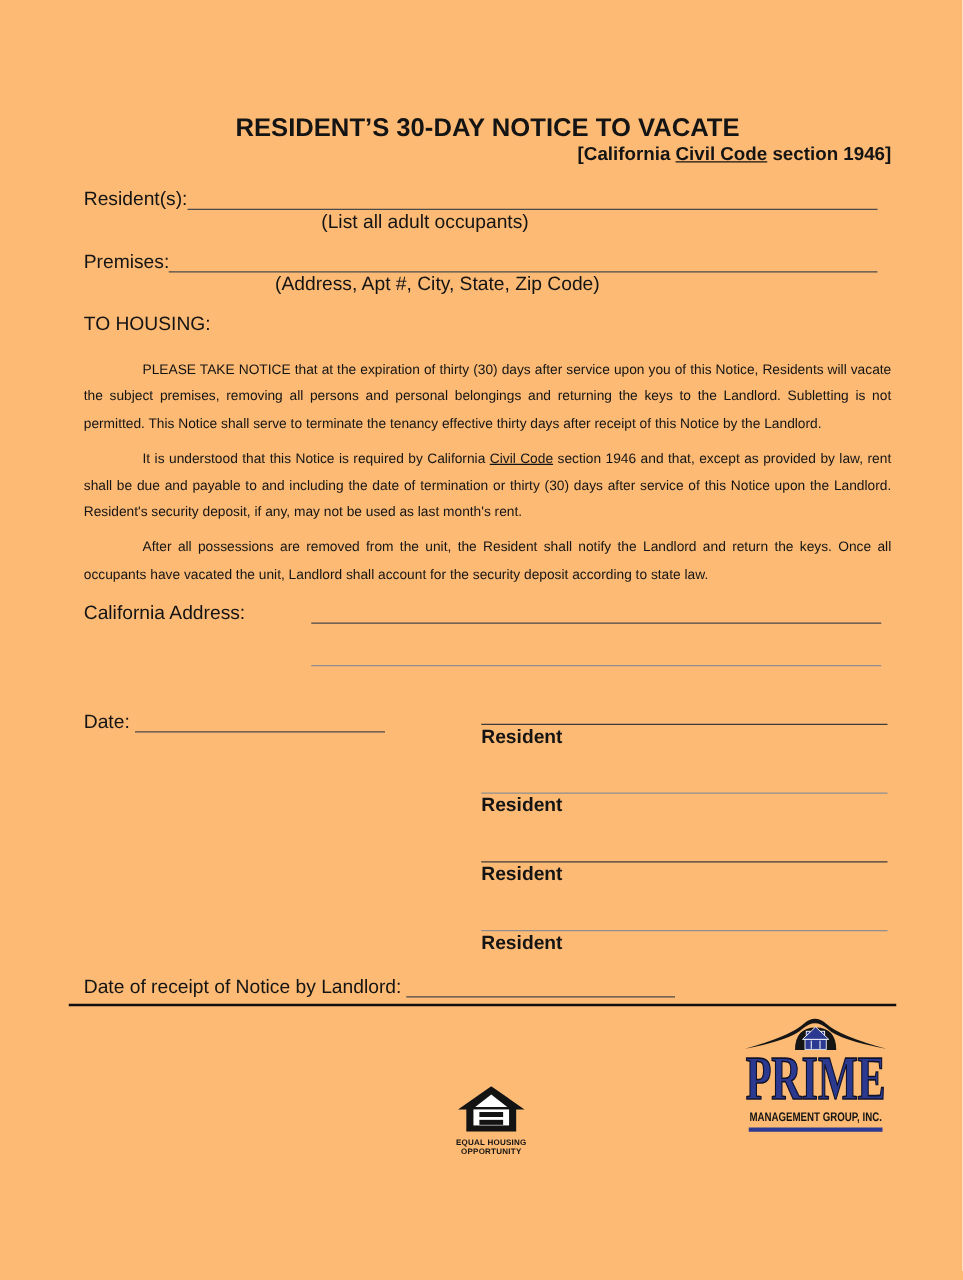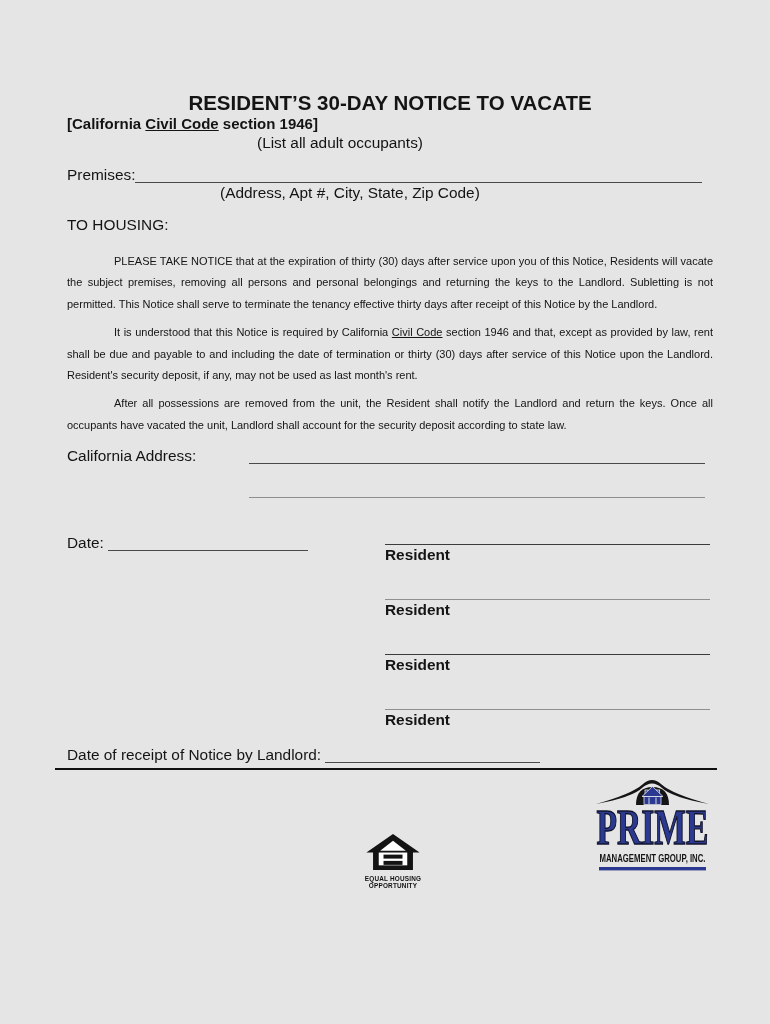--- a/index.html
+++ b/index.html
@@ -1,41 +1,41 @@
 <!DOCTYPE html>
 <html><head>
 <meta charset="utf-8">
 <style>
   * { box-sizing: border-box; }
   html, body { margin: 0; padding: 0; background: #ffffff; }
   .page {
     position: relative;
     width: 770px;
     height: 1024px;
-    background: #e5e5e5;
+    background: #fdba74;
     overflow: hidden;
     font-family: "Liberation Sans", sans-serif;
     color: #141414;
   }
   .content { position: absolute; left: 67px; top: 0; width: 646px; }
 
   .title {
     margin: 91px 0 0 0;
     font-size: 20.5px;
     line-height: 23px;
     font-weight: bold;
     text-align: center;
     white-space: nowrap;
   }
   .subtitle {
     margin-top: 1px;
     font-size: 15px;
     line-height: 18px;
     font-weight: bold;
-    text-align: left;
+    text-align: right;
   }
   .u { text-decoration: underline; }
 
   .field-row { display: flex; align-items: flex-end; font-size: 15.4px; line-height: 17px; height: 17px; }
   .row-residents { margin-top: 18px; }
   .row-premises  { margin-top: 14px; }
   .blank { flex: 1; height: 15px; border-bottom: 1.4px solid #4a4a4a; }
   .field-row .blank { margin-right: 11px; }
 
   .hint { font-size: 15.4px; line-height: 18px; margin-top: 1px; }
@@ -86,20 +86,24 @@
 </style>
 </head>
 <body>
 
 <div class="page">
   <div class="content">
 
     <div class="title">RESIDENT’S 30-DAY NOTICE TO VACATE</div>
     <div class="subtitle"><span>[California </span><span class="u">Civil Code</span><span> section 1946]</span></div>
 
+    <div class="field-row row-residents">
+      <span>Resident(s):</span>
+      <span class="blank"></span>
+    </div>
     <div class="hint hint-occupants">(List all adult occupants)</div>
 
     <div class="field-row row-premises">
       <span>Premises:</span>
       <span class="blank"></span>
     </div>
     <div class="hint hint-address">(Address, Apt #, City, State, Zip Code)</div>
 
     <div class="salutation">TO HOUSING:</div>
 

